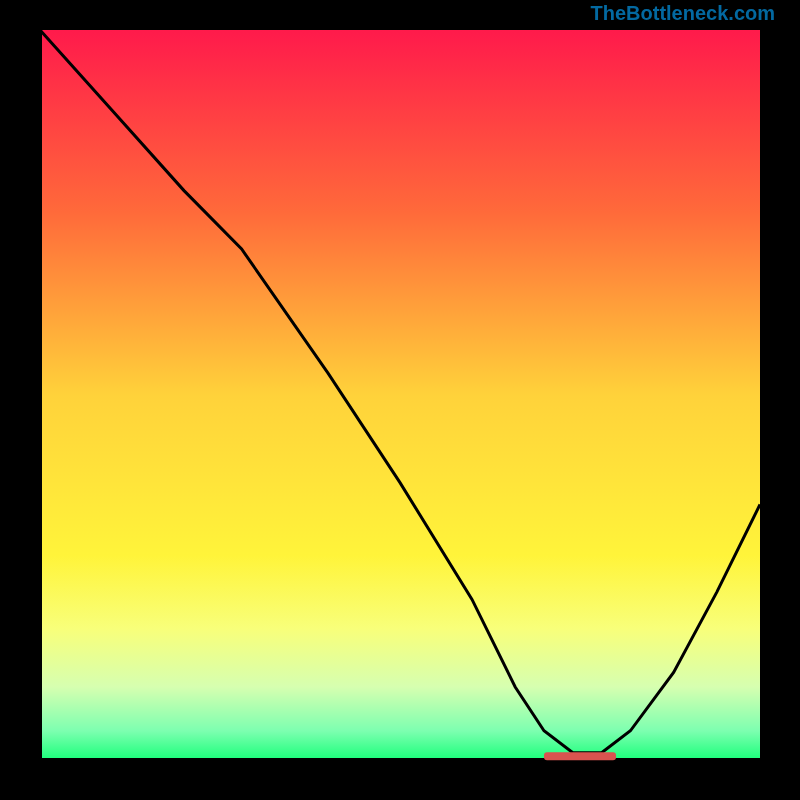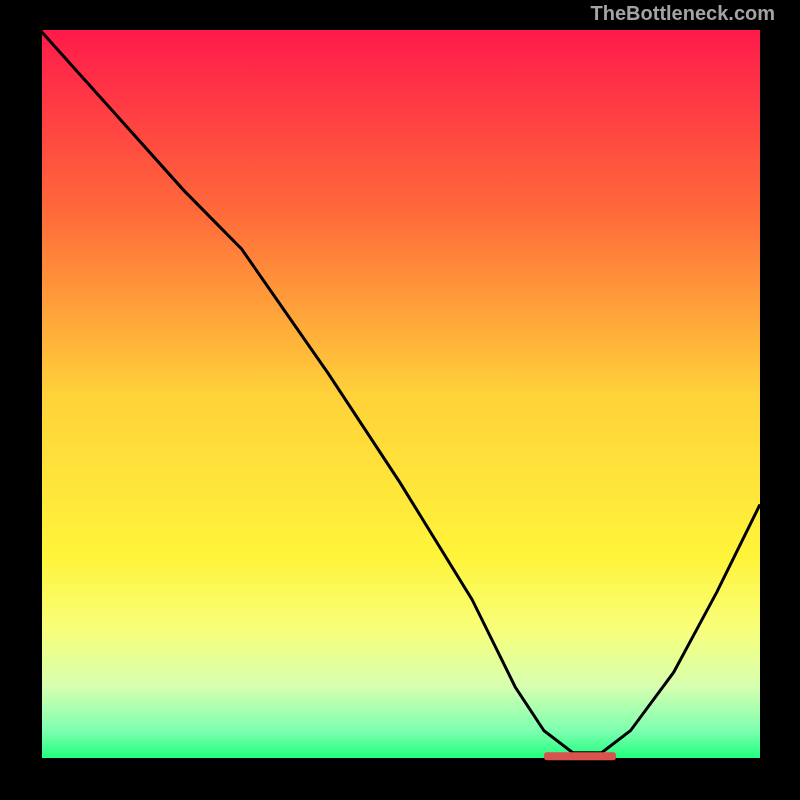--- a/index.html
+++ b/index.html
@@ -15,21 +15,21 @@
     top: 20px;
     left: 20px;
     width: 760px;
     height: 760px;
     background: #000;
   }
   .watermark {
     position: absolute;
     top: 2px;
     right: 25px;
-    color: #a3a3a3;
+    color: #0369a1;
     font-size: 20px;
     font-weight: bold;
     font-family: Arial, sans-serif;
   }
   svg.chart {
     position: absolute;
     top: 20px;
     left: 20px;
     width: 760px;
     height: 760px;

